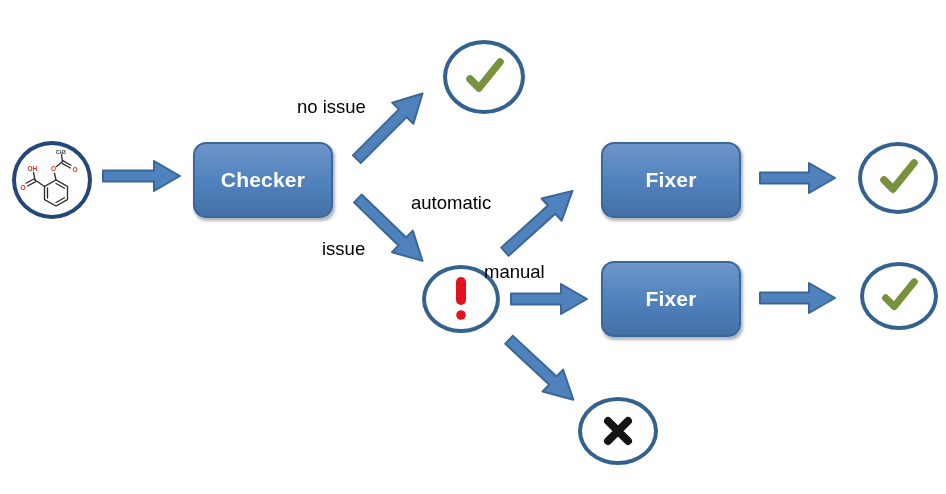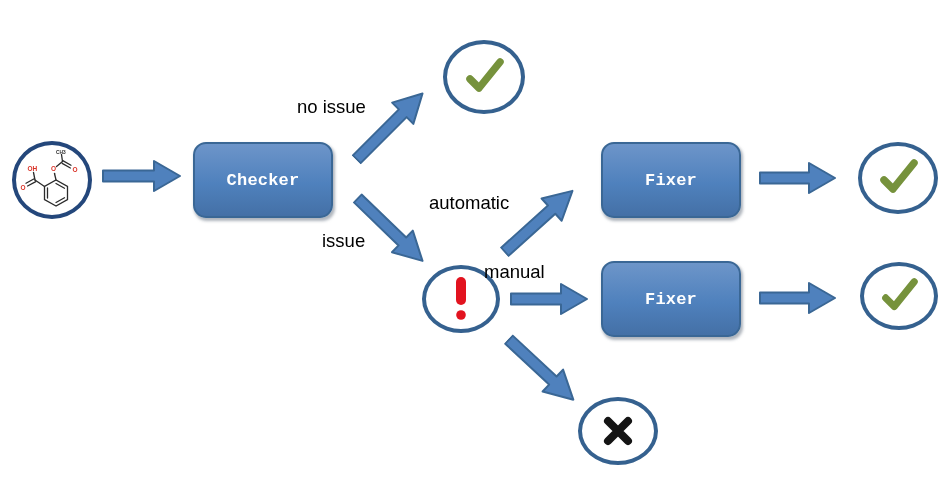--- a/index.html
+++ b/index.html
@@ -21,24 +21,23 @@
     border: 2.5px solid var(--node-border);
     border-radius: 13px;
     background: linear-gradient(180deg, var(--node-fill-light) 0%, var(--node-fill) 55%, var(--node-fill-dark) 100%);
     display: flex;
     align-items: center;
     justify-content: center;
     box-shadow: 1.5px 2.5px 3px rgba(110,120,135,0.55);
   }
   .node-box .node-label {
     color: var(--node-text);
-    font-size: 17px;
+    font-size: 21px;
     font-weight: bold;
     letter-spacing: 0.2px;
-    font-family: Liberation Mono, monospace;
   }
 
   
   .circle {
     position: absolute;
     box-sizing: border-box;
     border: 4px solid var(--circle-border);
     border-radius: 50%;
     background: #fff;
     display: flex;
@@ -135,36 +134,36 @@
       <path class="arrow-path" d="M1,11.5 H66 V2 L94,17 L66,32 V22.5 H1 Z"></path>
     </svg>
   </div>
 
   <div class="circle" style="left:443px; top:40px; width:82px; height:74px;">
     <svg width="46" height="40" viewBox="0 0 46 40">
       <path class="check-path" d="M9,22 L18,31 L39,5"></path>
     </svg>
   </div>
 
-  <div class="edge-label" style="left:322px; top:230px;">issue</div>
+  <div class="edge-label" style="left:322px; top:238px;">issue</div>
 
   <div class="arrow" style="left:344px; top:213px; transform:rotate(44deg);">
     <svg width="93" height="34" viewBox="0 0 93 34">
       <path class="arrow-path" d="M1,11.5 H63 V2 L91,17 L63,32 V22.5 H1 Z"></path>
     </svg>
   </div>
 
   <div class="circle" style="left:422px; top:265px; width:78px; height:68px;">
     <svg width="30" height="46" viewBox="0 0 30 46">
       <rect class="excl-shape" x="10" y="1" width="10" height="28" rx="5"></rect>
       <circle class="excl-shape" cx="15" cy="39" r="4.8"></circle>
     </svg>
   </div>
 
-  <div class="edge-label" style="left:429px; top:192px;">automatic</div>
+  <div class="edge-label" style="left:411px; top:192px;">automatic</div>
 
   <div class="arrow" style="left:492px; top:204px; transform:rotate(-42deg);">
     <svg width="94" height="34" viewBox="0 0 94 34">
       <path class="arrow-path" d="M1,11.5 H64 V2 L92,17 L64,32 V22.5 H1 Z"></path>
     </svg>
   </div>
 
   <div class="edge-label" style="left:484px; top:261px;">manual</div>
 
   <div class="arrow" style="left:510px; top:282px;">

